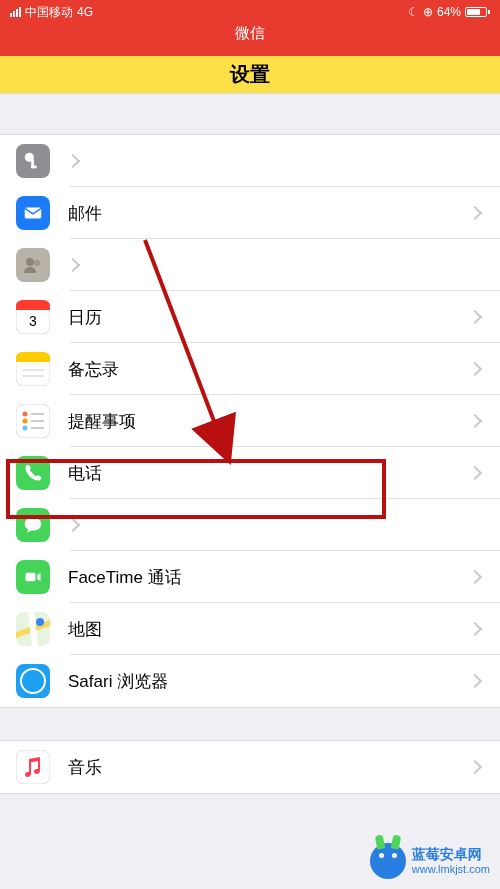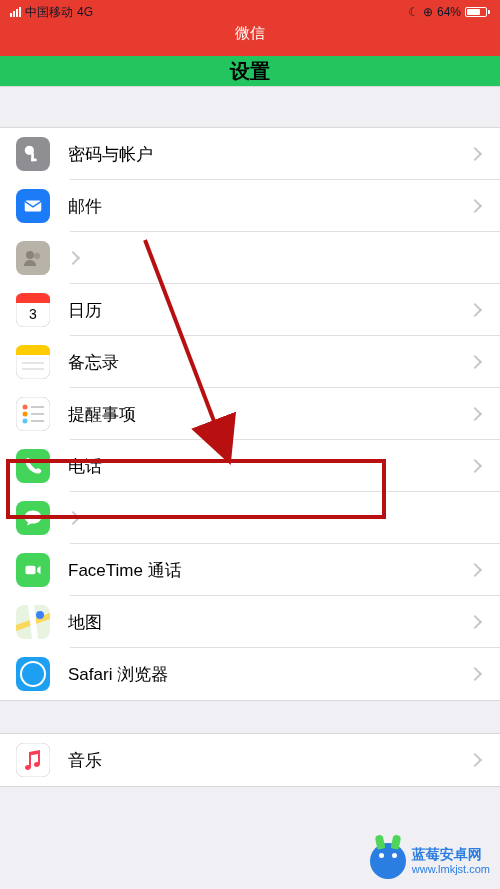--- a/index.html
+++ b/index.html
@@ -7,21 +7,21 @@
       width: 500px;
       height: 889px;
       font-family: -apple-system, "Helvetica Neue", Arial, sans-serif;
       background: #efeff4;
       position: relative;
       overflow: hidden;
     }
     .status-bar {
       height: 24px;
       background: #e63b2e;
-      color: #0f172a;
+      color: #ffffff;
       display: flex;
       align-items: center;
       padding: 0 10px;
       font-size: 12px;
       font-weight: 500;
       gap: 24px;
     }
     .status-left { flex: 1; display: flex; align-items: center; gap: 4px; }
     .status-center { flex: 1; text-align: center; }
     .status-right { flex: 1; display: flex; justify-content: flex-end; align-items: center; gap: 4px; }
@@ -39,22 +39,22 @@
       color: #fff;
       display: flex;
       align-items: flex-start;
       justify-content: center;
       font-size: 15px;
       font-weight: 500;
       padding-top: 0;
     }
 
     .header {
-      height: 31px;
-      background: #22c55e;
+      height: 38px;
+      background: #fde047;
       display: flex;
       align-items: center;
       justify-content: center;
       font-size: 20px;
       font-weight: 600;
       color: #000;
       border-bottom: 1px solid #d9d9d9;
     }
 
     .spacer { height: 40px; }
@@ -197,21 +197,20 @@
 <div id="sections-container">
     <div class="section">
       <div class="row">
         <div class="app-icon" style="background: rgb(142, 142, 147);">
           <svg viewBox="0 0 24 24" width="22" height="22" fill="#fff">
             <circle cx="8" cy="8" r="5"></circle>
             <rect x="10" y="10" width="3" height="10" rx="1"></rect>
             <rect x="10" y="17" width="6" height="3" rx="1"></rect>
           </svg>
         </div>
-        <div class="row-label">密码与帐户</div>
         <div class="chevron"></div>
       </div>
       <div class="row">
         <div class="app-icon" style="background: rgb(28, 124, 248);">
           <svg viewBox="0 0 24 24" width="22" height="22" fill="#fff">
             <rect x="3" y="6" width="18" height="12" rx="2"></rect>
             <path d="M3 7 L12 13 L21 7" stroke="#1c7cf8" stroke-width="1.5" fill="none"></path>
           </svg>
         </div>
         <div class="row-label">邮件</div>

